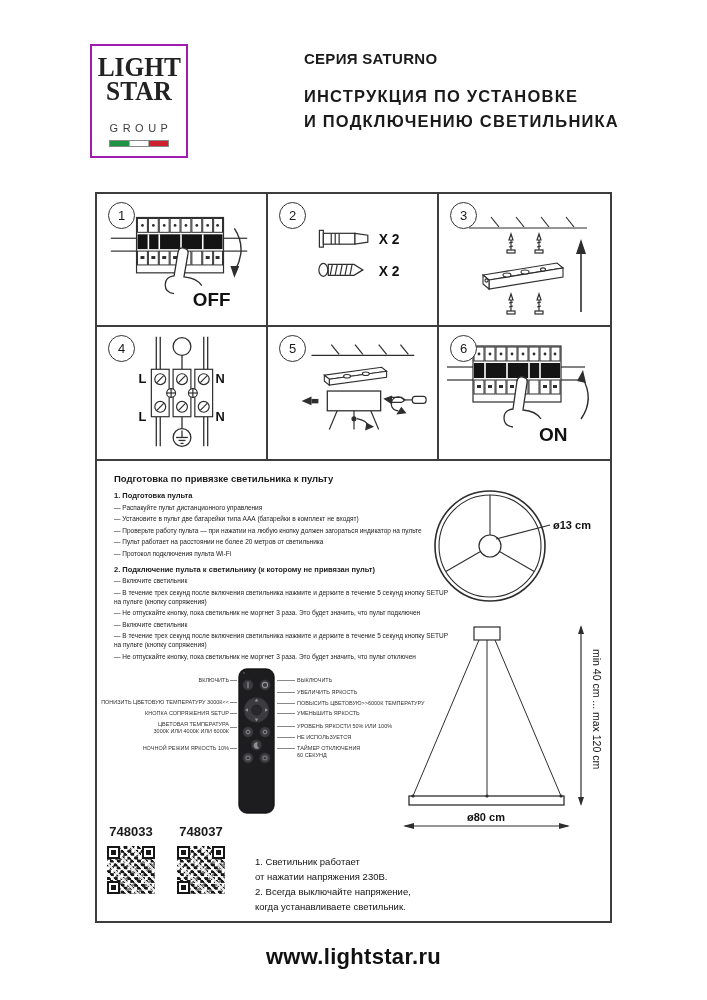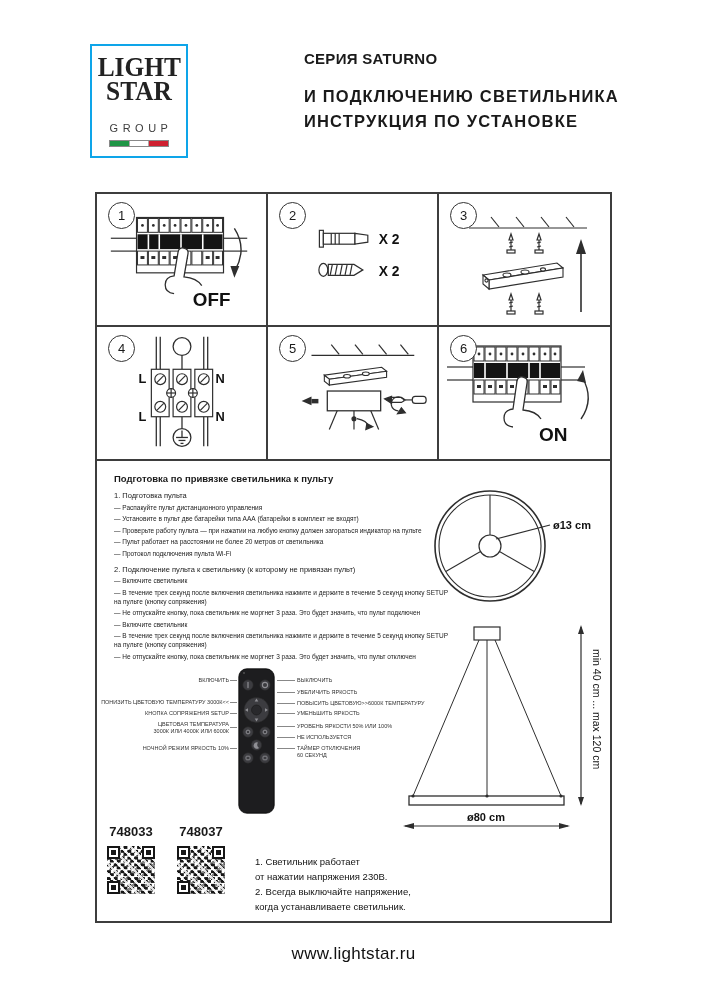--- a/index.html
+++ b/index.html
@@ -1,20 +1,20 @@
 <!DOCTYPE html>
 <html><head>
 <meta charset="utf-8">
 <style>
   html,body{margin:0;padding:0;background:#e8e8e8;}
   .page{position:relative;width:707px;height:1000px;background:#ffffff;margin:0 auto;
         font-family:"Liberation Sans",sans-serif;color:#1a1a1a;overflow:hidden;}
 
   
-  .logo{position:absolute;left:90px;top:44px;width:94px;height:110px;border:2px solid #0ea5e9;
+  .logo{position:absolute;left:90px;top:44px;width:94px;height:110px;border:2px solid #a21caf;
         display:flex;flex-direction:column;align-items:center;justify-content:center;background:#fff;}
   .logo-word{font-family:"Liberation Serif",serif;font-weight:bold;font-size:27px;line-height:24px;
         letter-spacing:0;transform:scaleX(.94);color:#222;}
   .logo-group{font-size:11px;letter-spacing:4.5px;margin-top:19px;padding-left:4px;color:#3c3c3c;}
   .logo-flag{display:flex;margin-top:6px;height:7px;width:60px;border:1px solid #888;box-sizing:border-box;}
   .flag-seg{flex:1;}
   .flag-seg.mid{border-left:1px solid #aaa;border-right:1px solid #aaa;background:#fff;}
 
   .header-right{position:absolute;top:46px;right:88px;text-align:left;}
   .hr-series,.hr-articles{font-size:15px;font-weight:bold;line-height:25px;letter-spacing:.3px;}
@@ -26,21 +26,21 @@
   .cell{position:relative;border-right:2px solid #3d3d3d;border-bottom:2px solid #3d3d3d;box-sizing:border-box;}
   .cell.lc{border-right:none;}
   .bigcell{grid-column:1/4;position:relative;box-sizing:border-box;}
   .stepnum{position:absolute;left:11px;top:8px;width:25px;height:25px;border:1.5px solid #333;border-radius:50%;
         display:flex;align-items:center;justify-content:center;font-size:13px;background:#fff;z-index:2;}
   .panel-svg{position:absolute;inset:0;width:100%;height:100%;}
 
   
   .instr{position:absolute;left:17px;top:12px;width:340px;}
   .instr-title{font-size:9.5px;font-weight:bold;margin-bottom:5px;}
-  .instr-h{font-size:7.5px;font-weight:normal;margin-top:7px;margin-bottom:2px;}
+  .instr-h{font-size:7.5px;font-weight:bold;margin-top:7px;margin-bottom:2px;}
   .instr-li{font-size:6.5px;line-height:9px;margin:2.5px 0;color:#222;}
 
   
   .remote-svg{position:absolute;left:141px;top:207px;width:37px;height:146px;}
   .rlabel{position:absolute;font-size:5.5px;line-height:6.5px;color:#333;white-space:pre-line;}
   .rlabel.lft{left:2px;width:130px;text-align:right;}
   .rlabel.rgt{left:200px;width:140px;text-align:left;}
   .lead{position:absolute;height:0;border-top:1px solid #888;}
 
   
@@ -53,21 +53,21 @@
       background-image:
         repeating-linear-gradient(45deg,rgba(255,255,255,.85) 0 2px,transparent 2px 7px),
         repeating-linear-gradient(135deg,rgba(22,22,22,.5) 0 2px,transparent 2px 9px),
         repeating-conic-gradient(#161616 0% 25%,#ffffff 0% 50%);
       background-size:auto,auto,6.8px 6.8px;}
   .qr .f{position:absolute;width:13px;height:13px;background:#fff;border:2.6px solid #161616;box-sizing:border-box;}
   .qr .f::after{content:"";position:absolute;inset:2px;background:#161616;}
   .qr .f.tl{left:0;top:0}.qr .f.tr{right:0;top:0}.qr .f.bl{left:0;bottom:0}
   .notes{position:absolute;left:158px;top:381px;font-size:9.5px;line-height:15px;color:#111;margin-top:12px;}
 
-  .footer{position:absolute;left:0;right:0;top:944px;text-align:center;font-size:17px;font-weight:normal;letter-spacing:.3px;color:#111;}
+  .footer{position:absolute;left:0;right:0;top:944px;text-align:center;font-size:22px;font-weight:bold;letter-spacing:.3px;color:#111;}
 
   svg text{font-family:"Liberation Sans",sans-serif;}
 </style>
 </head>
 <body>
 
 <div class="page">
 
   <div class="logo">
     <div class="logo-word">LIGHT</div>
@@ -76,22 +76,22 @@
     <div class="logo-flag">
       <div class="flag-seg" style="background:#1e9545"></div>
       <div class="flag-seg mid"></div>
       <div class="flag-seg" style="background:#cf2030"></div>
     </div>
   </div>
 
   <div class="header-right">
     <div class="hr-series">СЕРИЯ SATURNO</div>
     <div class="hr-title">
+      <div>ИНСТРУКЦИЯ ПО УСТАНОВКЕ</div>
       <div>И ПОДКЛЮЧЕНИЮ СВЕТИЛЬНИКА</div>
-      <div>ИНСТРУКЦИЯ ПО УСТАНОВКЕ</div>
     </div>
   </div>
 
   <div class="grid">
 
     <div class="cell">
       <div class="stepnum">1</div>
       <svg class="panel-svg" viewBox="0 0 171 131">
         <g stroke="#2e2e2e" stroke-width="1.2" fill="none">
           <line x1="14" y1="44" x2="40" y2="44"></line>

